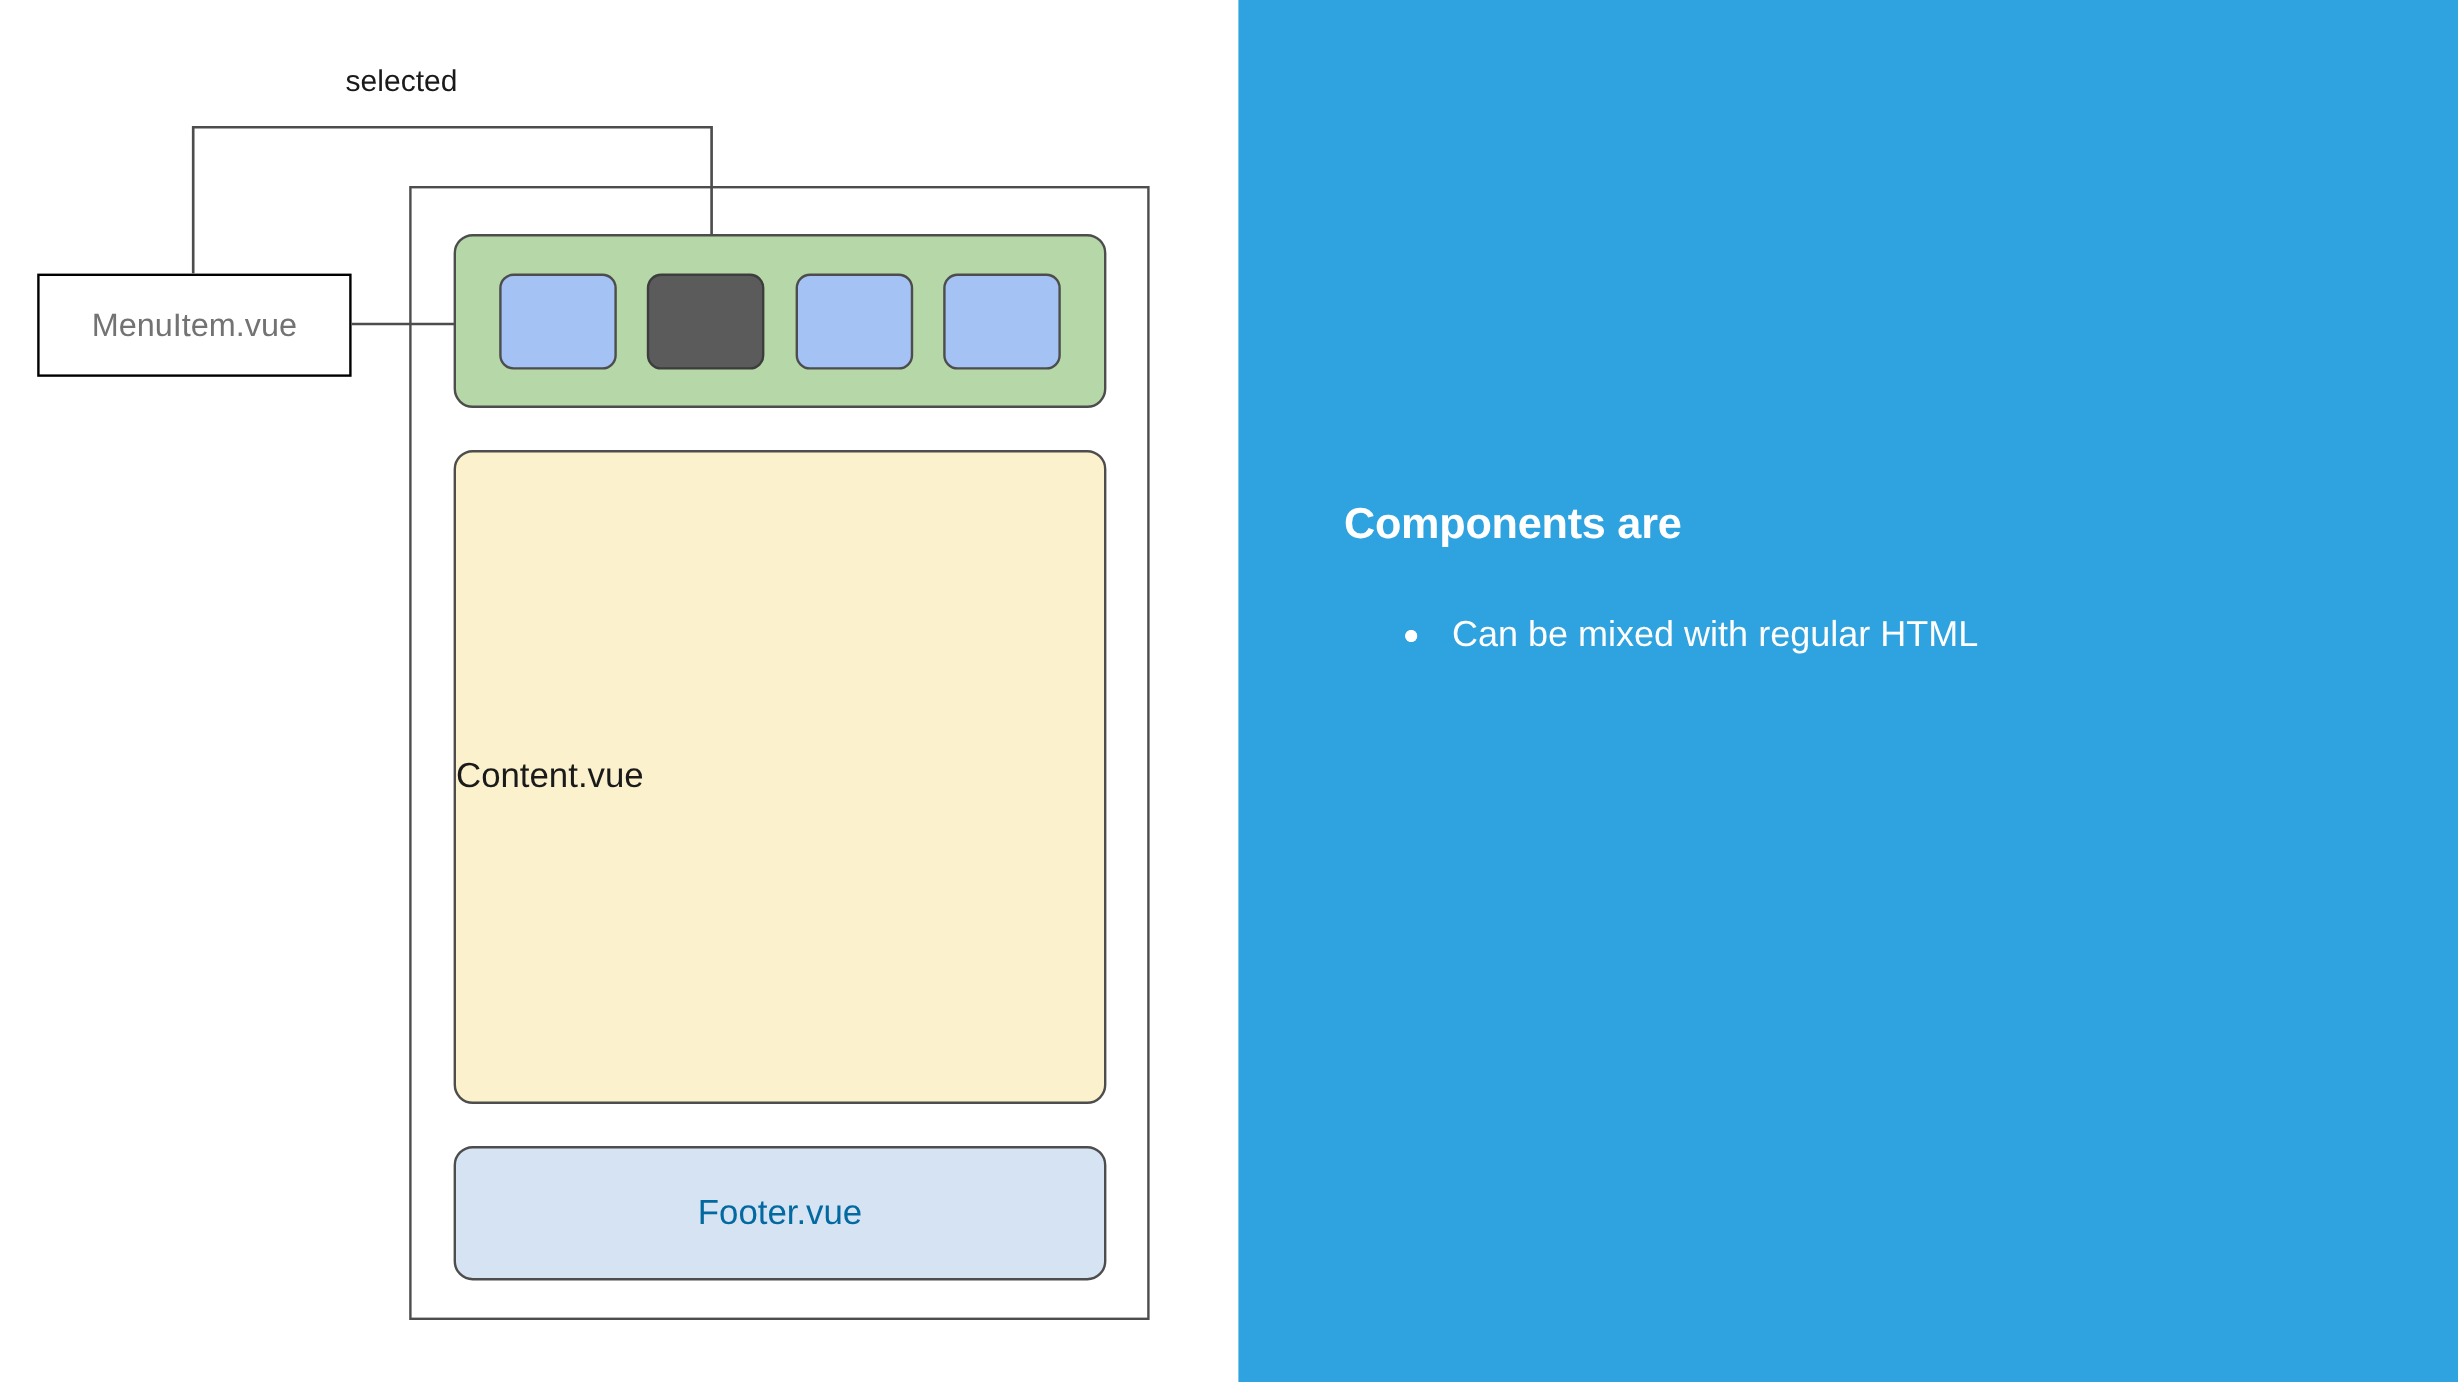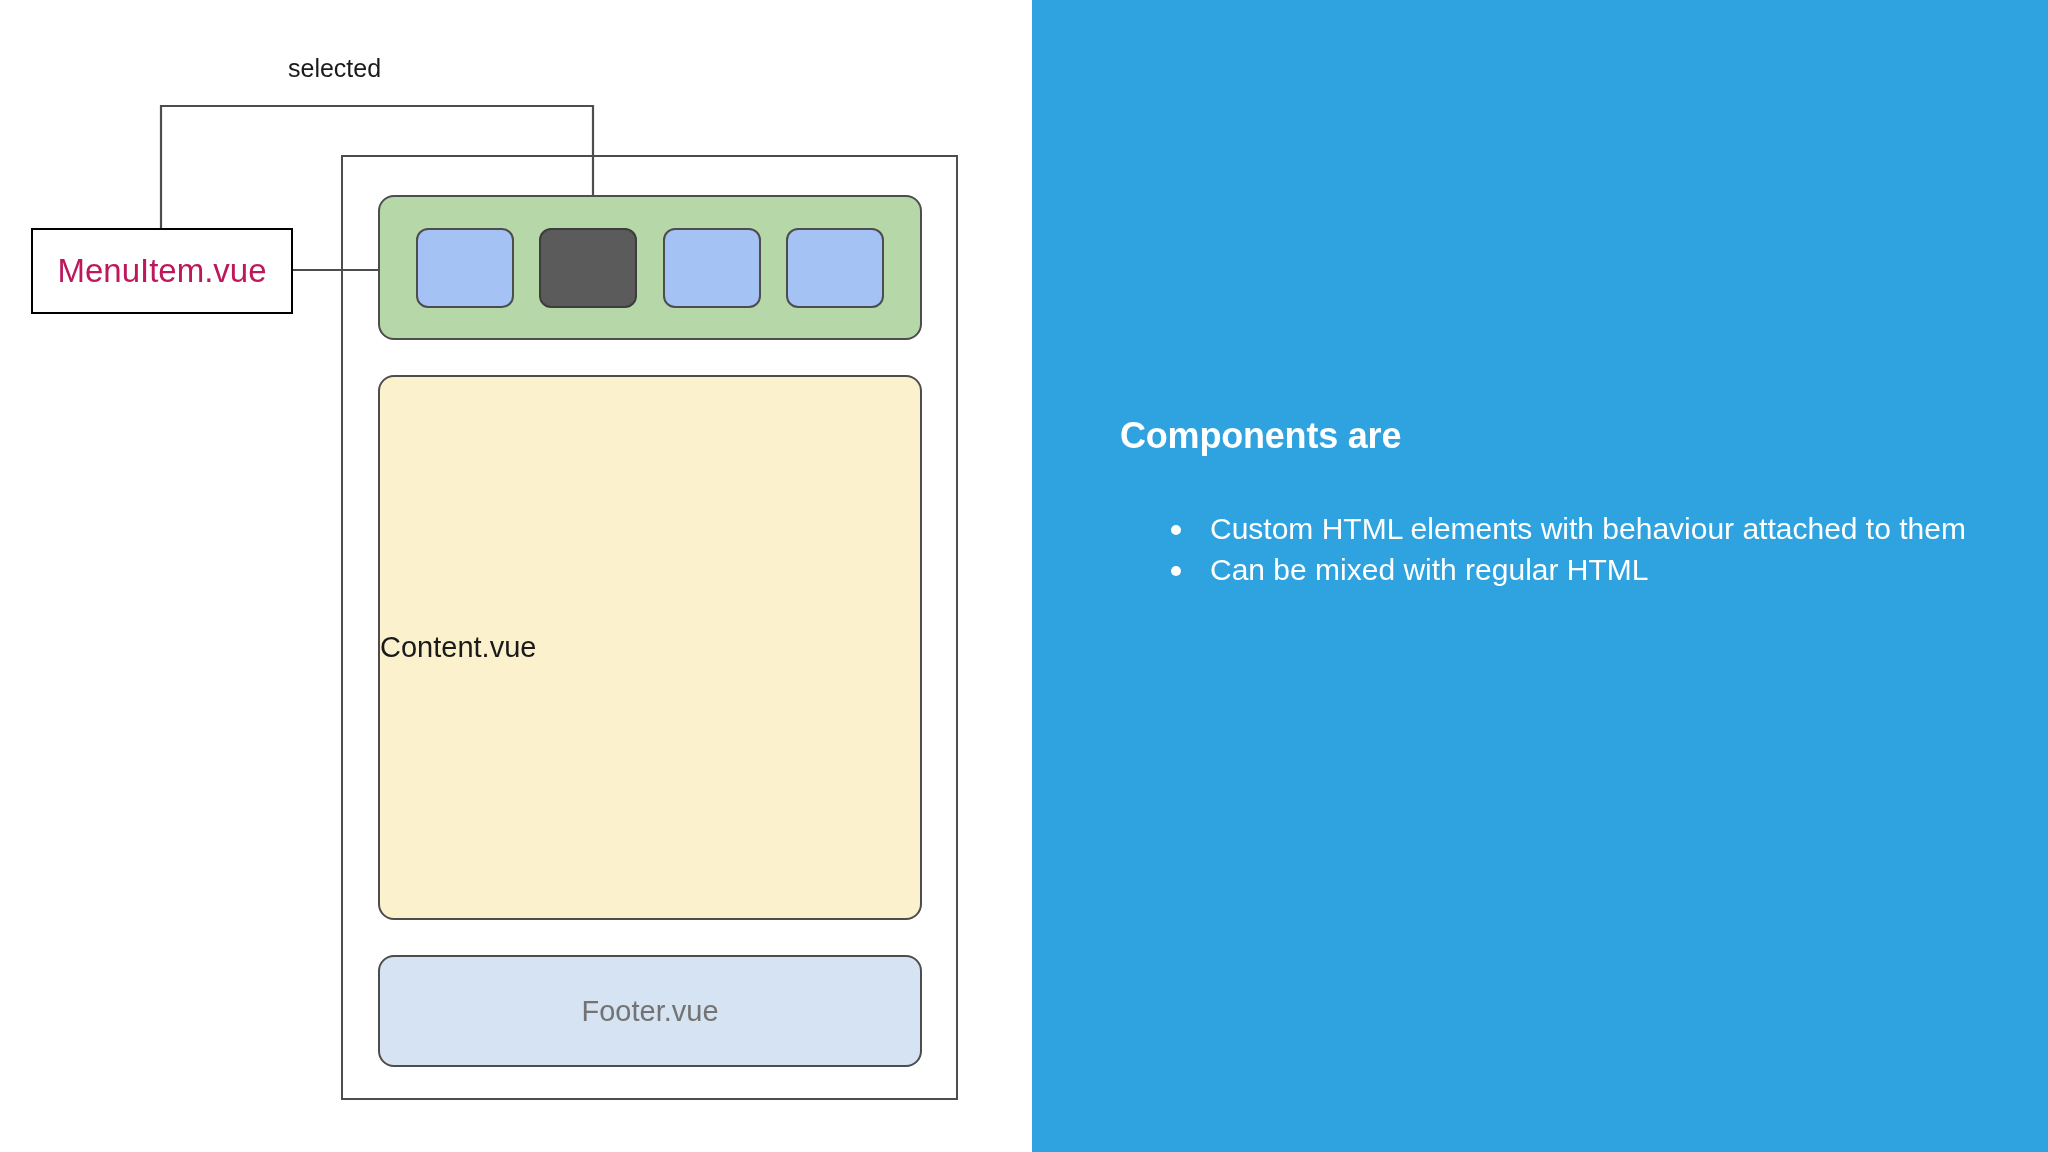--- a/index.html
+++ b/index.html
@@ -118,41 +118,41 @@
     background: #d5e3f2;
     border: 2px solid #4d4d4d;
     border-radius: 16px;
     box-sizing: border-box;
     display: flex;
     align-items: center;
     justify-content: center;
   }
   .footer-box .box-label {
     font-size: 29px;
-    color: #737373;
+    color: #0369a1;
     font-family: "Liberation Sans", sans-serif;
   }
 
   
   .callout-box {
     position: absolute;
     left: 31px;
     top: 228px;
     width: 262px;
     height: 86px;
     background: #ffffff;
     border: 2px solid #000000;
     box-sizing: border-box;
     display: flex;
     align-items: center;
     justify-content: center;
   }
   .callout-box .box-label {
-    font-size: 33px;
-    color: #be185d;
+    font-size: 27px;
+    color: #737373;
     font-family: "Liberation Sans", sans-serif;
   }
 
   
   .edge-label {
     position: absolute;
     left: 288px;
     top: 54px;
     font-size: 25px;
     color: #1a1a1a;
@@ -257,21 +257,20 @@
 
   </div>
 
   <div id="right-panel">
 
     <div class="slide-title">Components are</div>
 
     <ul class="bullet-list">
       <li>
         <span class="bullet-dot"></span>
-        <span>Custom HTML elements with behaviour attached to them</span>
       </li>
       <li>
         <span class="bullet-dot"></span>
         <span>Can be mixed with regular HTML</span>
       </li>
     </ul>
 
   </div>
 
 </div>

